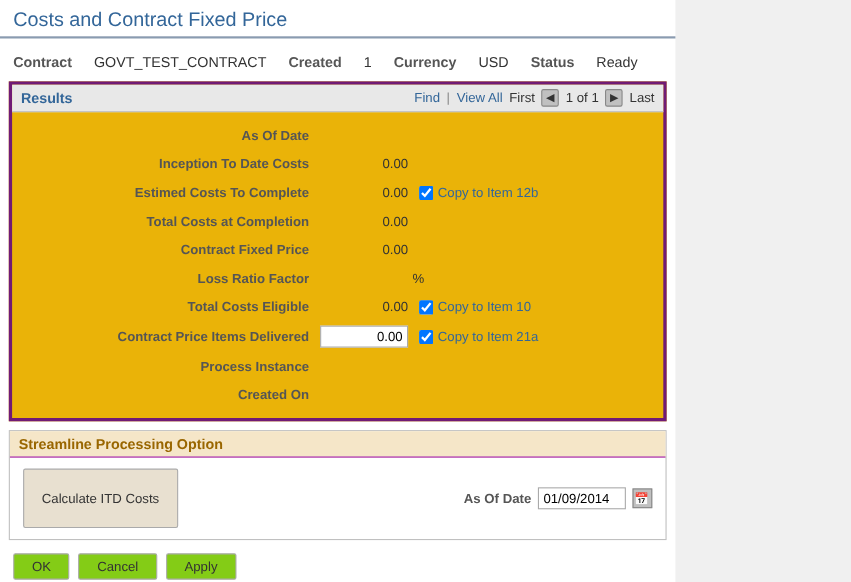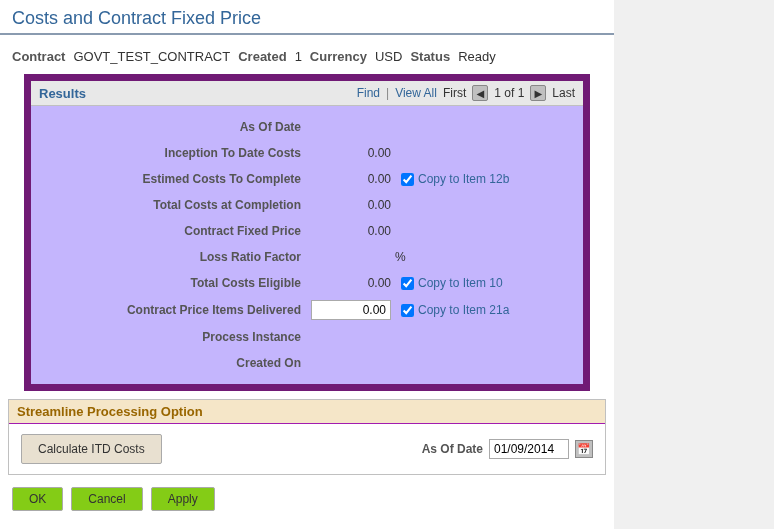--- a/index.html
+++ b/index.html
@@ -22,35 +22,35 @@
     }
     .page-title {
       font-size: 18px;
       font-weight: normal;
       color: #336699;
     }
     .contract-info {
       display: flex;
       align-items: center;
       padding: 6px 12px;
-      gap: 8px;
+      gap: 20px;
       font-size: 13px;
     }
     .contract-info .label {
       font-weight: bold;
       color: #555;
     }
     .contract-info .value {
       color: #333;
       text-align: right;
     }
     .results-section {
-      border: 7px solid #701a75;
-      margin: 4px 24px;
-      background: #c4b5fd;
+      border: 3px solid #701a75;
+      margin: 4px 8px;
+      background: #eab308;
     }
     .results-header {
       background: #e8e8e8;
       padding: 4px 8px;
       display: flex;
       align-items: center;
       justify-content: space-between;
       border-bottom: 1px solid #c0c0c0;
     }
     .results-title {
@@ -144,21 +144,21 @@
     }
     .streamline-body {
       padding: 10px 12px;
       display: flex;
       align-items: center;
       gap: 20px;
     }
     .calculate-btn {
       background: #e8e0d0;
       border: 1px solid #aaa;
-      padding: 7px 16px;
+      padding: 19px 16px;
       cursor: pointer;
       font-size: 12px;
       color: #333;
       border-radius: 2px;
     }
     .as-of-date-section {
       display: flex;
       align-items: center;
       gap: 6px;
       margin-left: auto;

